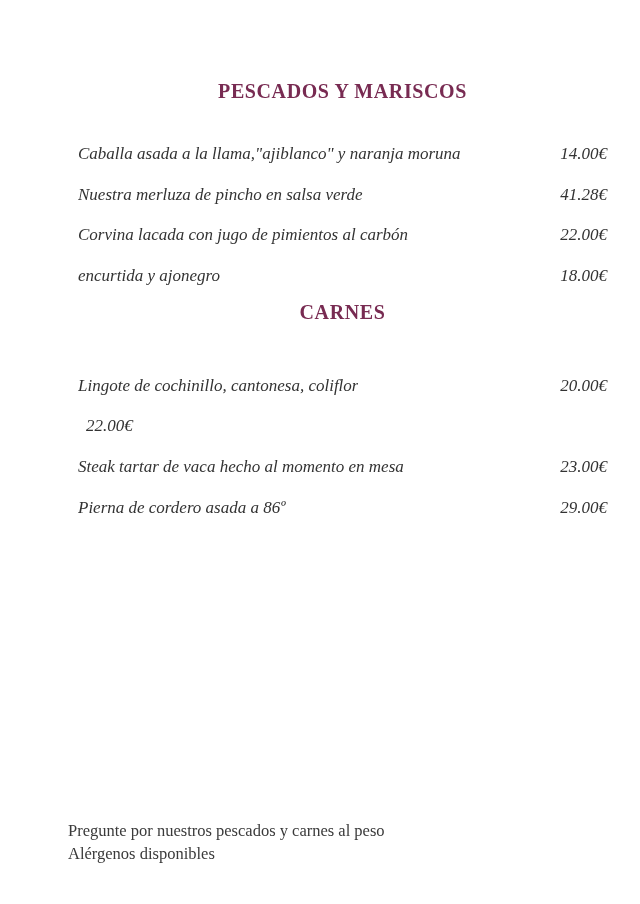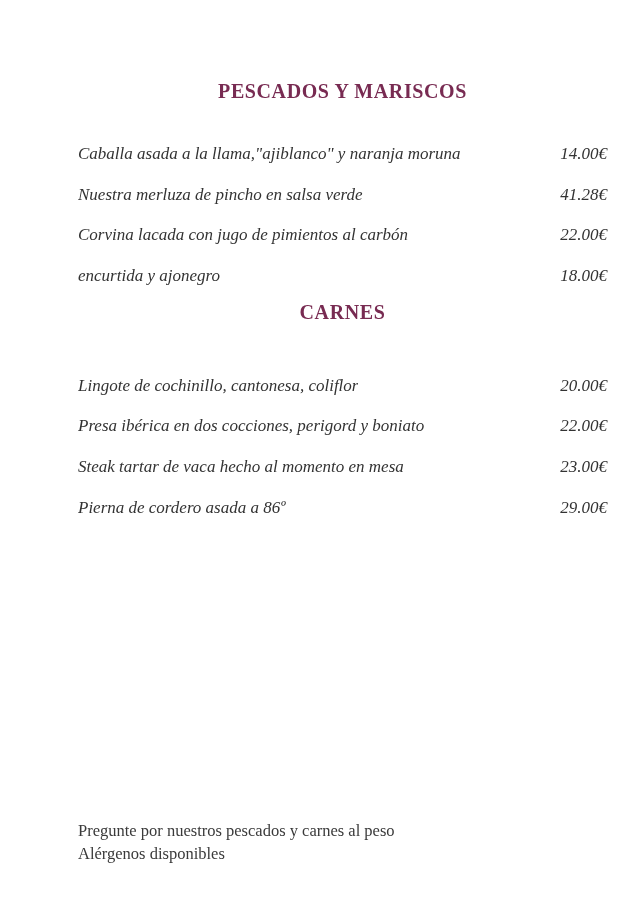--- a/index.html
+++ b/index.html
@@ -40,21 +40,21 @@
     line-height:40.7px;
     font-style:italic;
     font-size:17px;
     color:var(--text-color);
     white-space:nowrap;
   }
   .item-name{overflow:hidden;}
   .item-price{margin-left:8px;}
   .footer{
     position:absolute;
-    left:78px;
+    left:68px;
     top:820px;
     font-size:16.5px;
     line-height:22.5px;
     color:var(--footer-color);
     font-style:normal;
   }
 </style>
 </head>
 <body>
 
@@ -84,21 +84,20 @@
     </section>
 
     <section>
       <h1 class="section-title second">CARNES</h1>
       <div class="items second">
           <div class="item-row">
             <span class="item-name">Lingote de cochinillo, cantonesa, coliflor</span>
             <span class="item-price">20.00€</span>
           </div>
           <div class="item-row">
-            <span class="item-name">Presa ibérica en dos cocciones, perigord y boniato</span>
             <span class="item-price">22.00€</span>
           </div>
           <div class="item-row">
             <span class="item-name">Steak tartar de vaca hecho al momento en mesa</span>
             <span class="item-price">23.00€</span>
           </div>
           <div class="item-row">
             <span class="item-name">Pierna de cordero asada a 86º</span>
             <span class="item-price">29.00€</span>
           </div>

